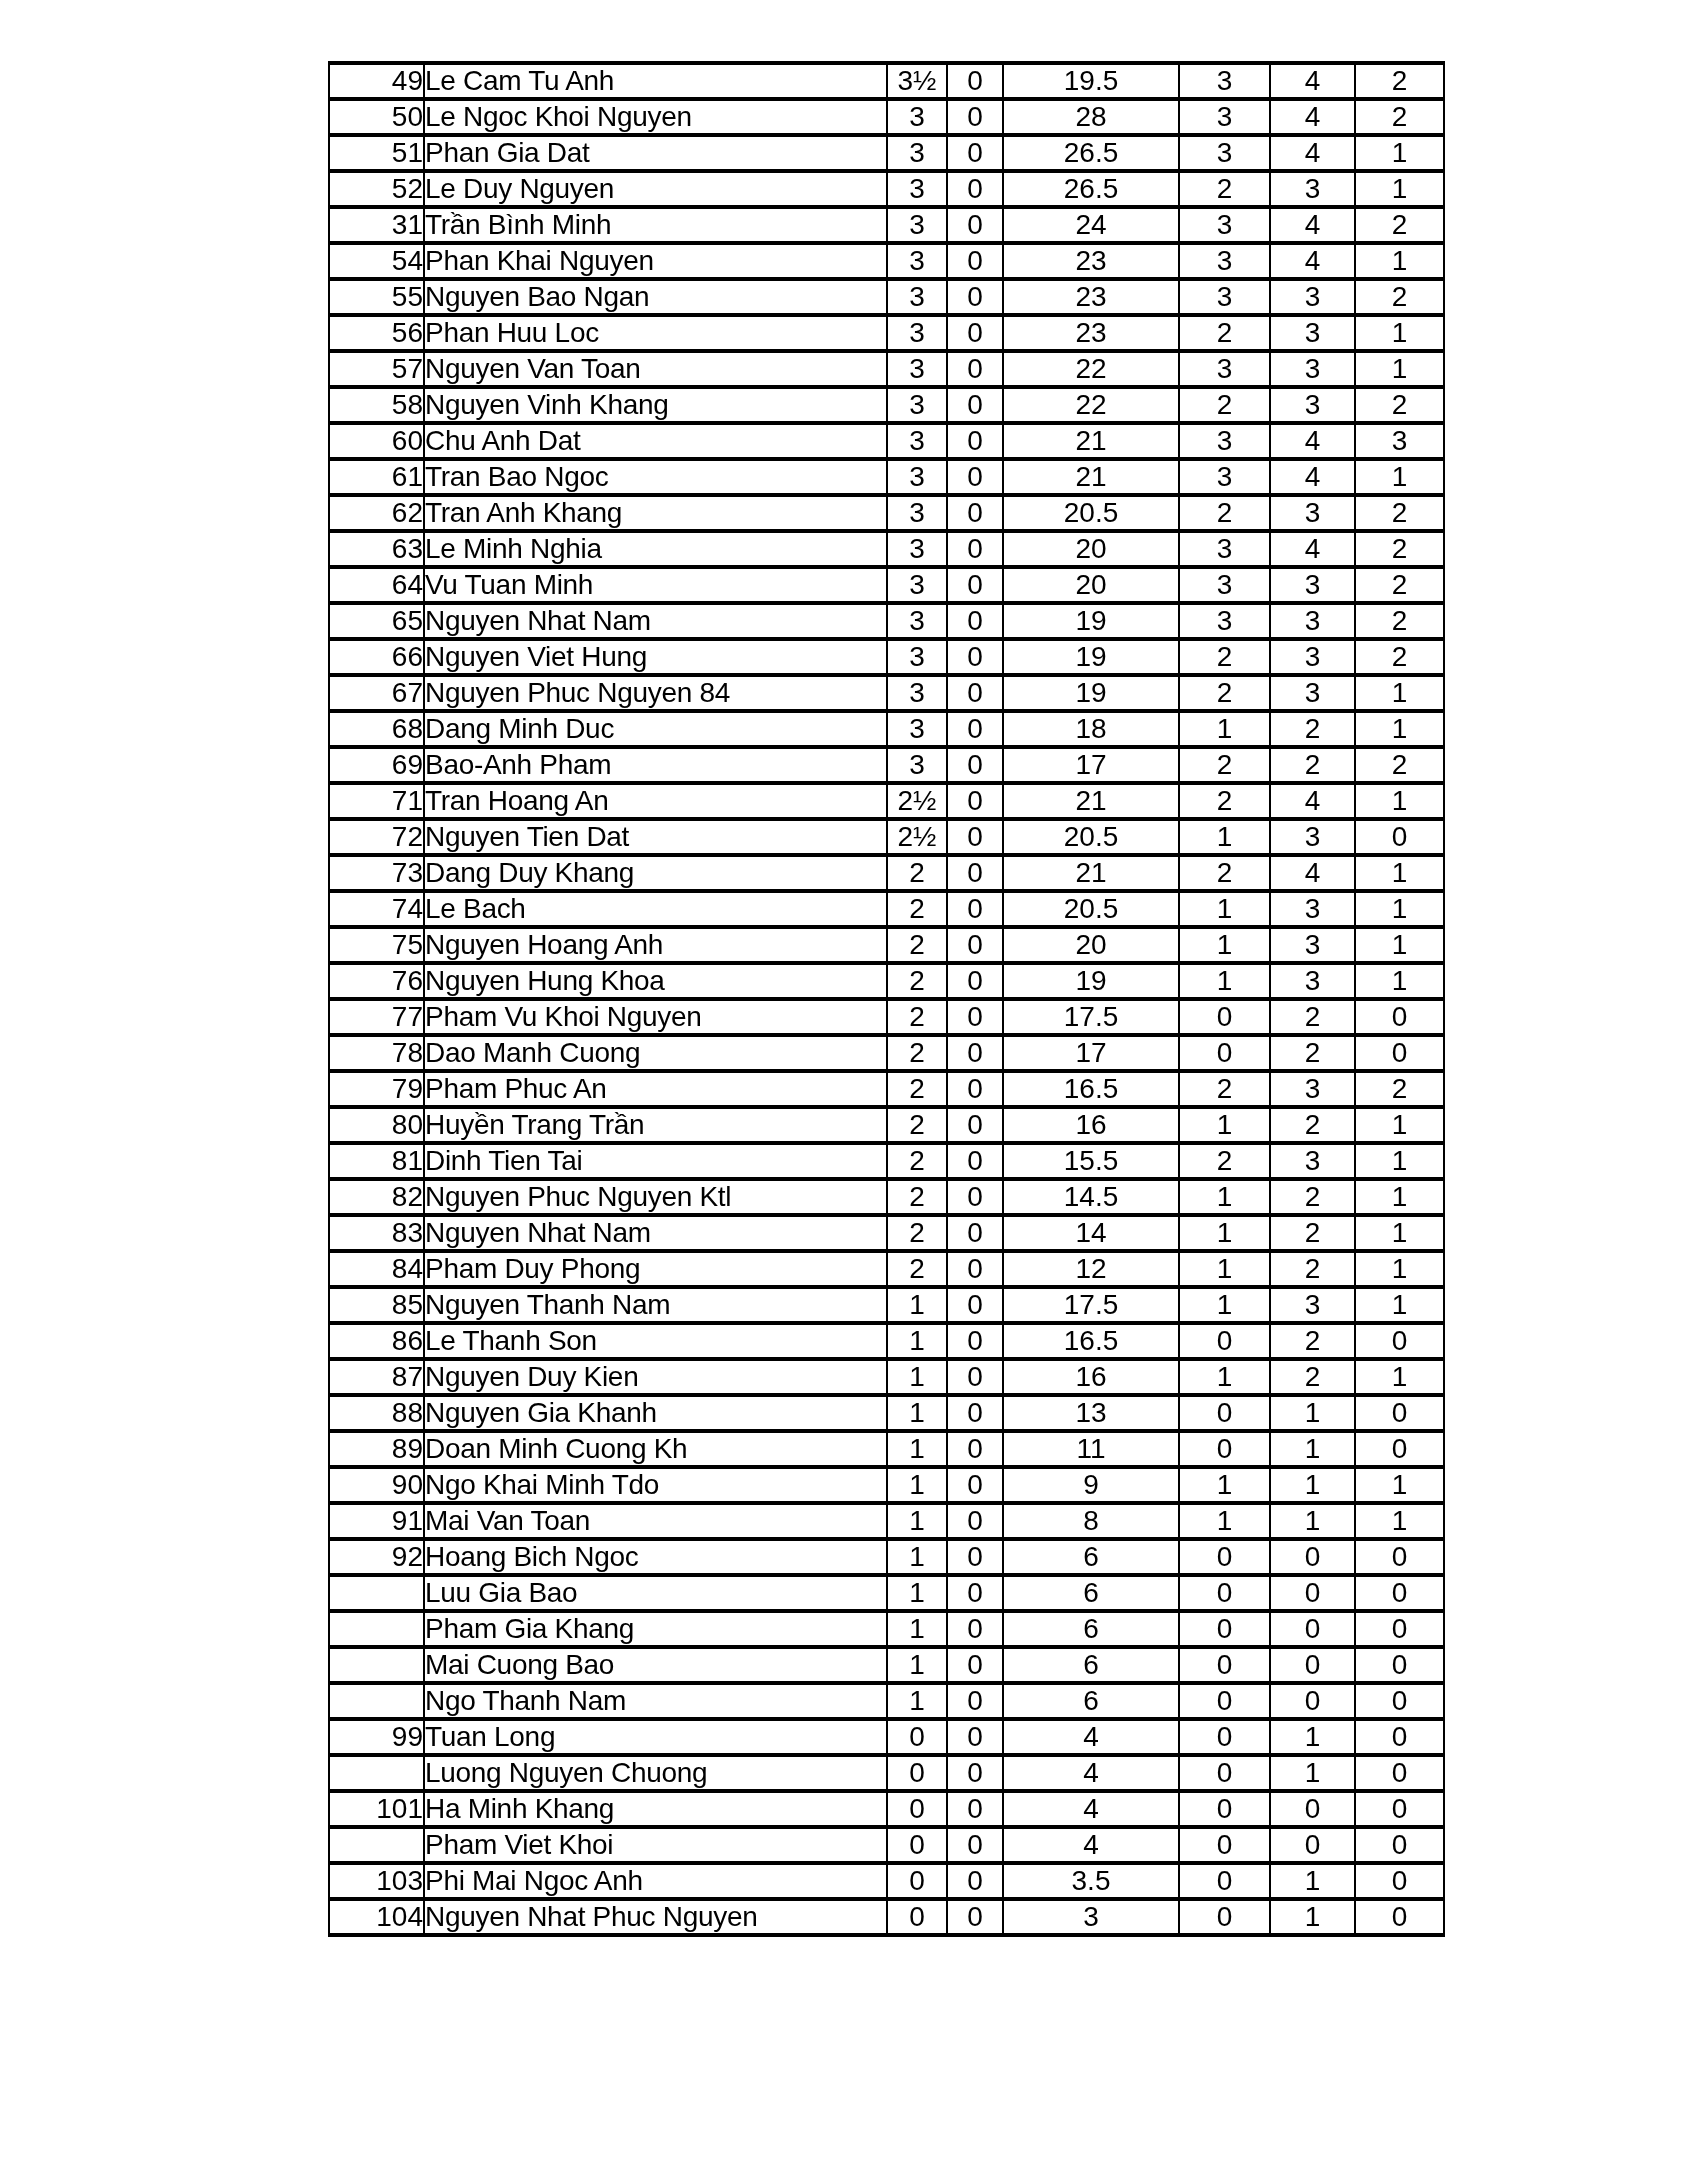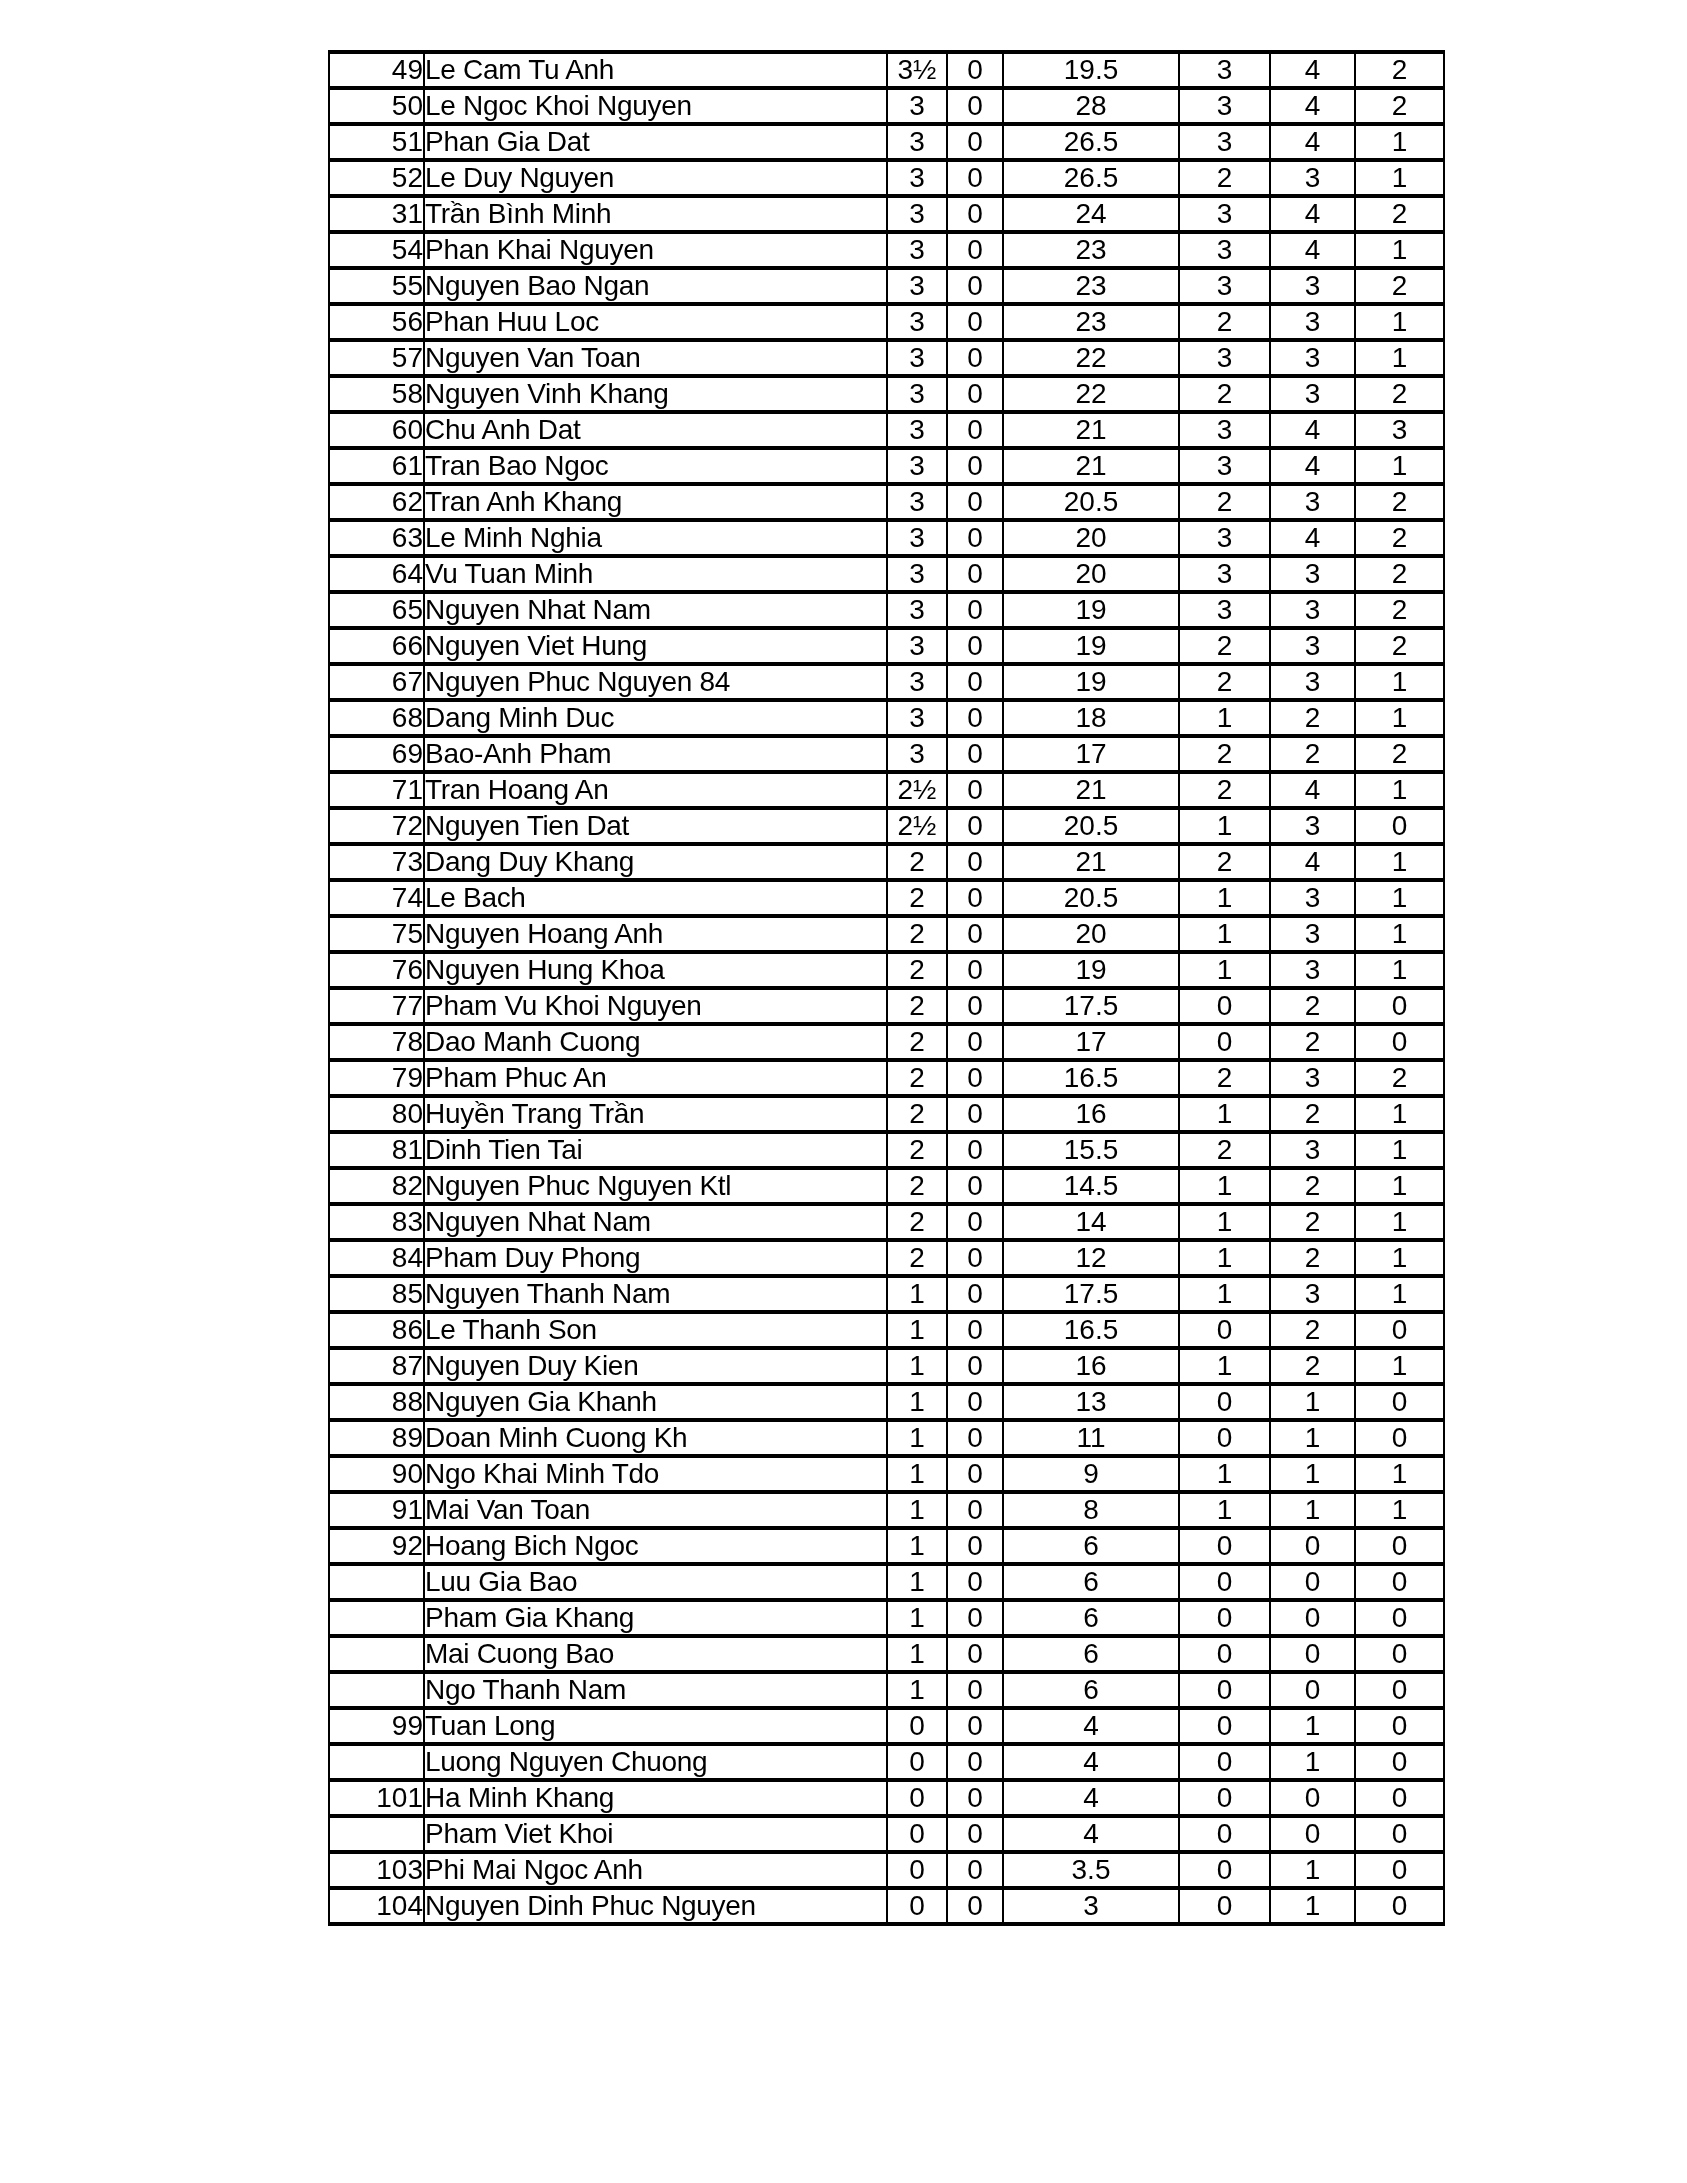--- a/index.html
+++ b/index.html
@@ -8,21 +8,21 @@
     width: 1687px;
     height: 2183px;
     background: #ffffff;
     font-family: "Liberation Sans", "DejaVu Sans", sans-serif;
     color: #000000;
     overflow: hidden;
   }
   table.standings {
     position: absolute;
     left: 328px;
-    top: 50px;
+    top: 61px;
     width: 1114px;
     height: 1791px;
     border-collapse: collapse;
     table-layout: fixed;
     font-size: 28px;
     color: #000000;
   }
   table.standings td {
     border: 2.6px solid #000000;
     border-top-width: 4px;
@@ -557,21 +557,21 @@
           <td class="c-name">Phi Mai Ngoc Anh</td>
           <td class="c-num">0</td>
           <td class="c-num">0</td>
           <td class="c-num">3.5</td>
           <td class="c-num">0</td>
           <td class="c-num">1</td>
           <td class="c-num">0</td>
         </tr>
         <tr>
           <td class="c-rank">104</td>
-          <td class="c-name">Nguyen Dinh Phuc Nguyen</td>
+          <td class="c-name">Nguyen Nhat Phuc Nguyen</td>
           <td class="c-num">0</td>
           <td class="c-num">0</td>
           <td class="c-num">3</td>
           <td class="c-num">0</td>
           <td class="c-num">1</td>
           <td class="c-num">0</td>
         </tr>
       </tbody>
   </table>
 </div>

